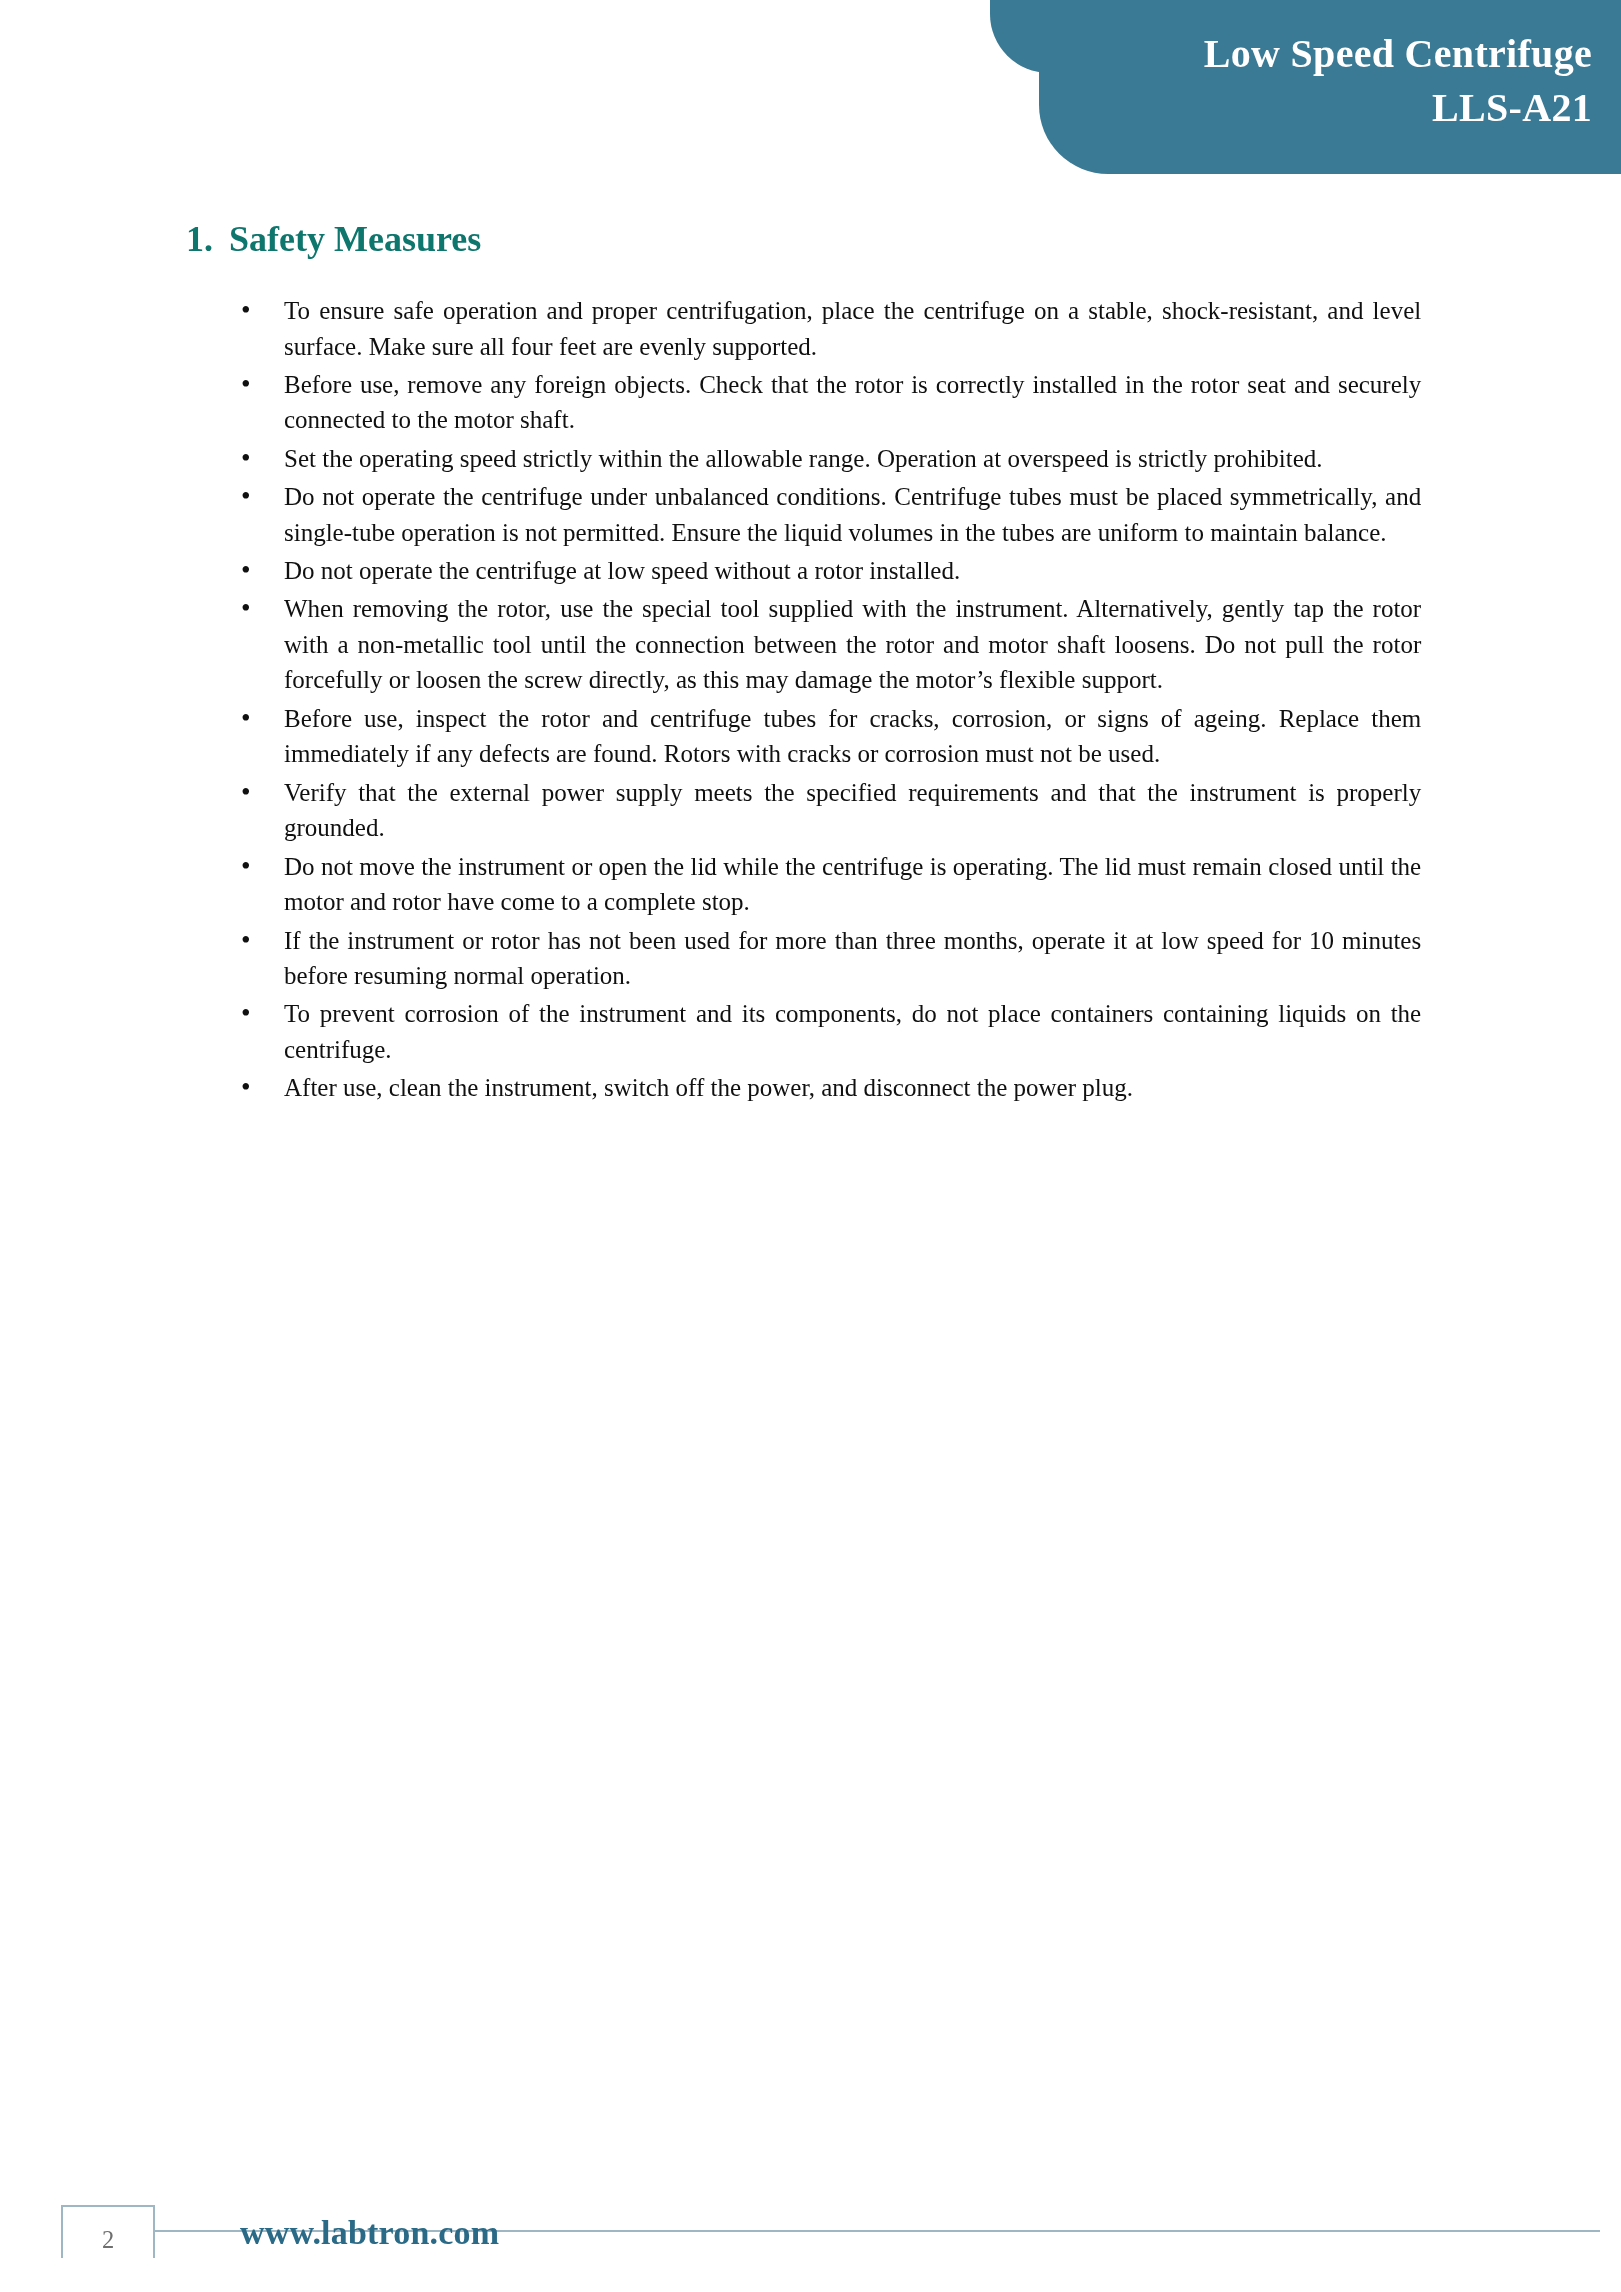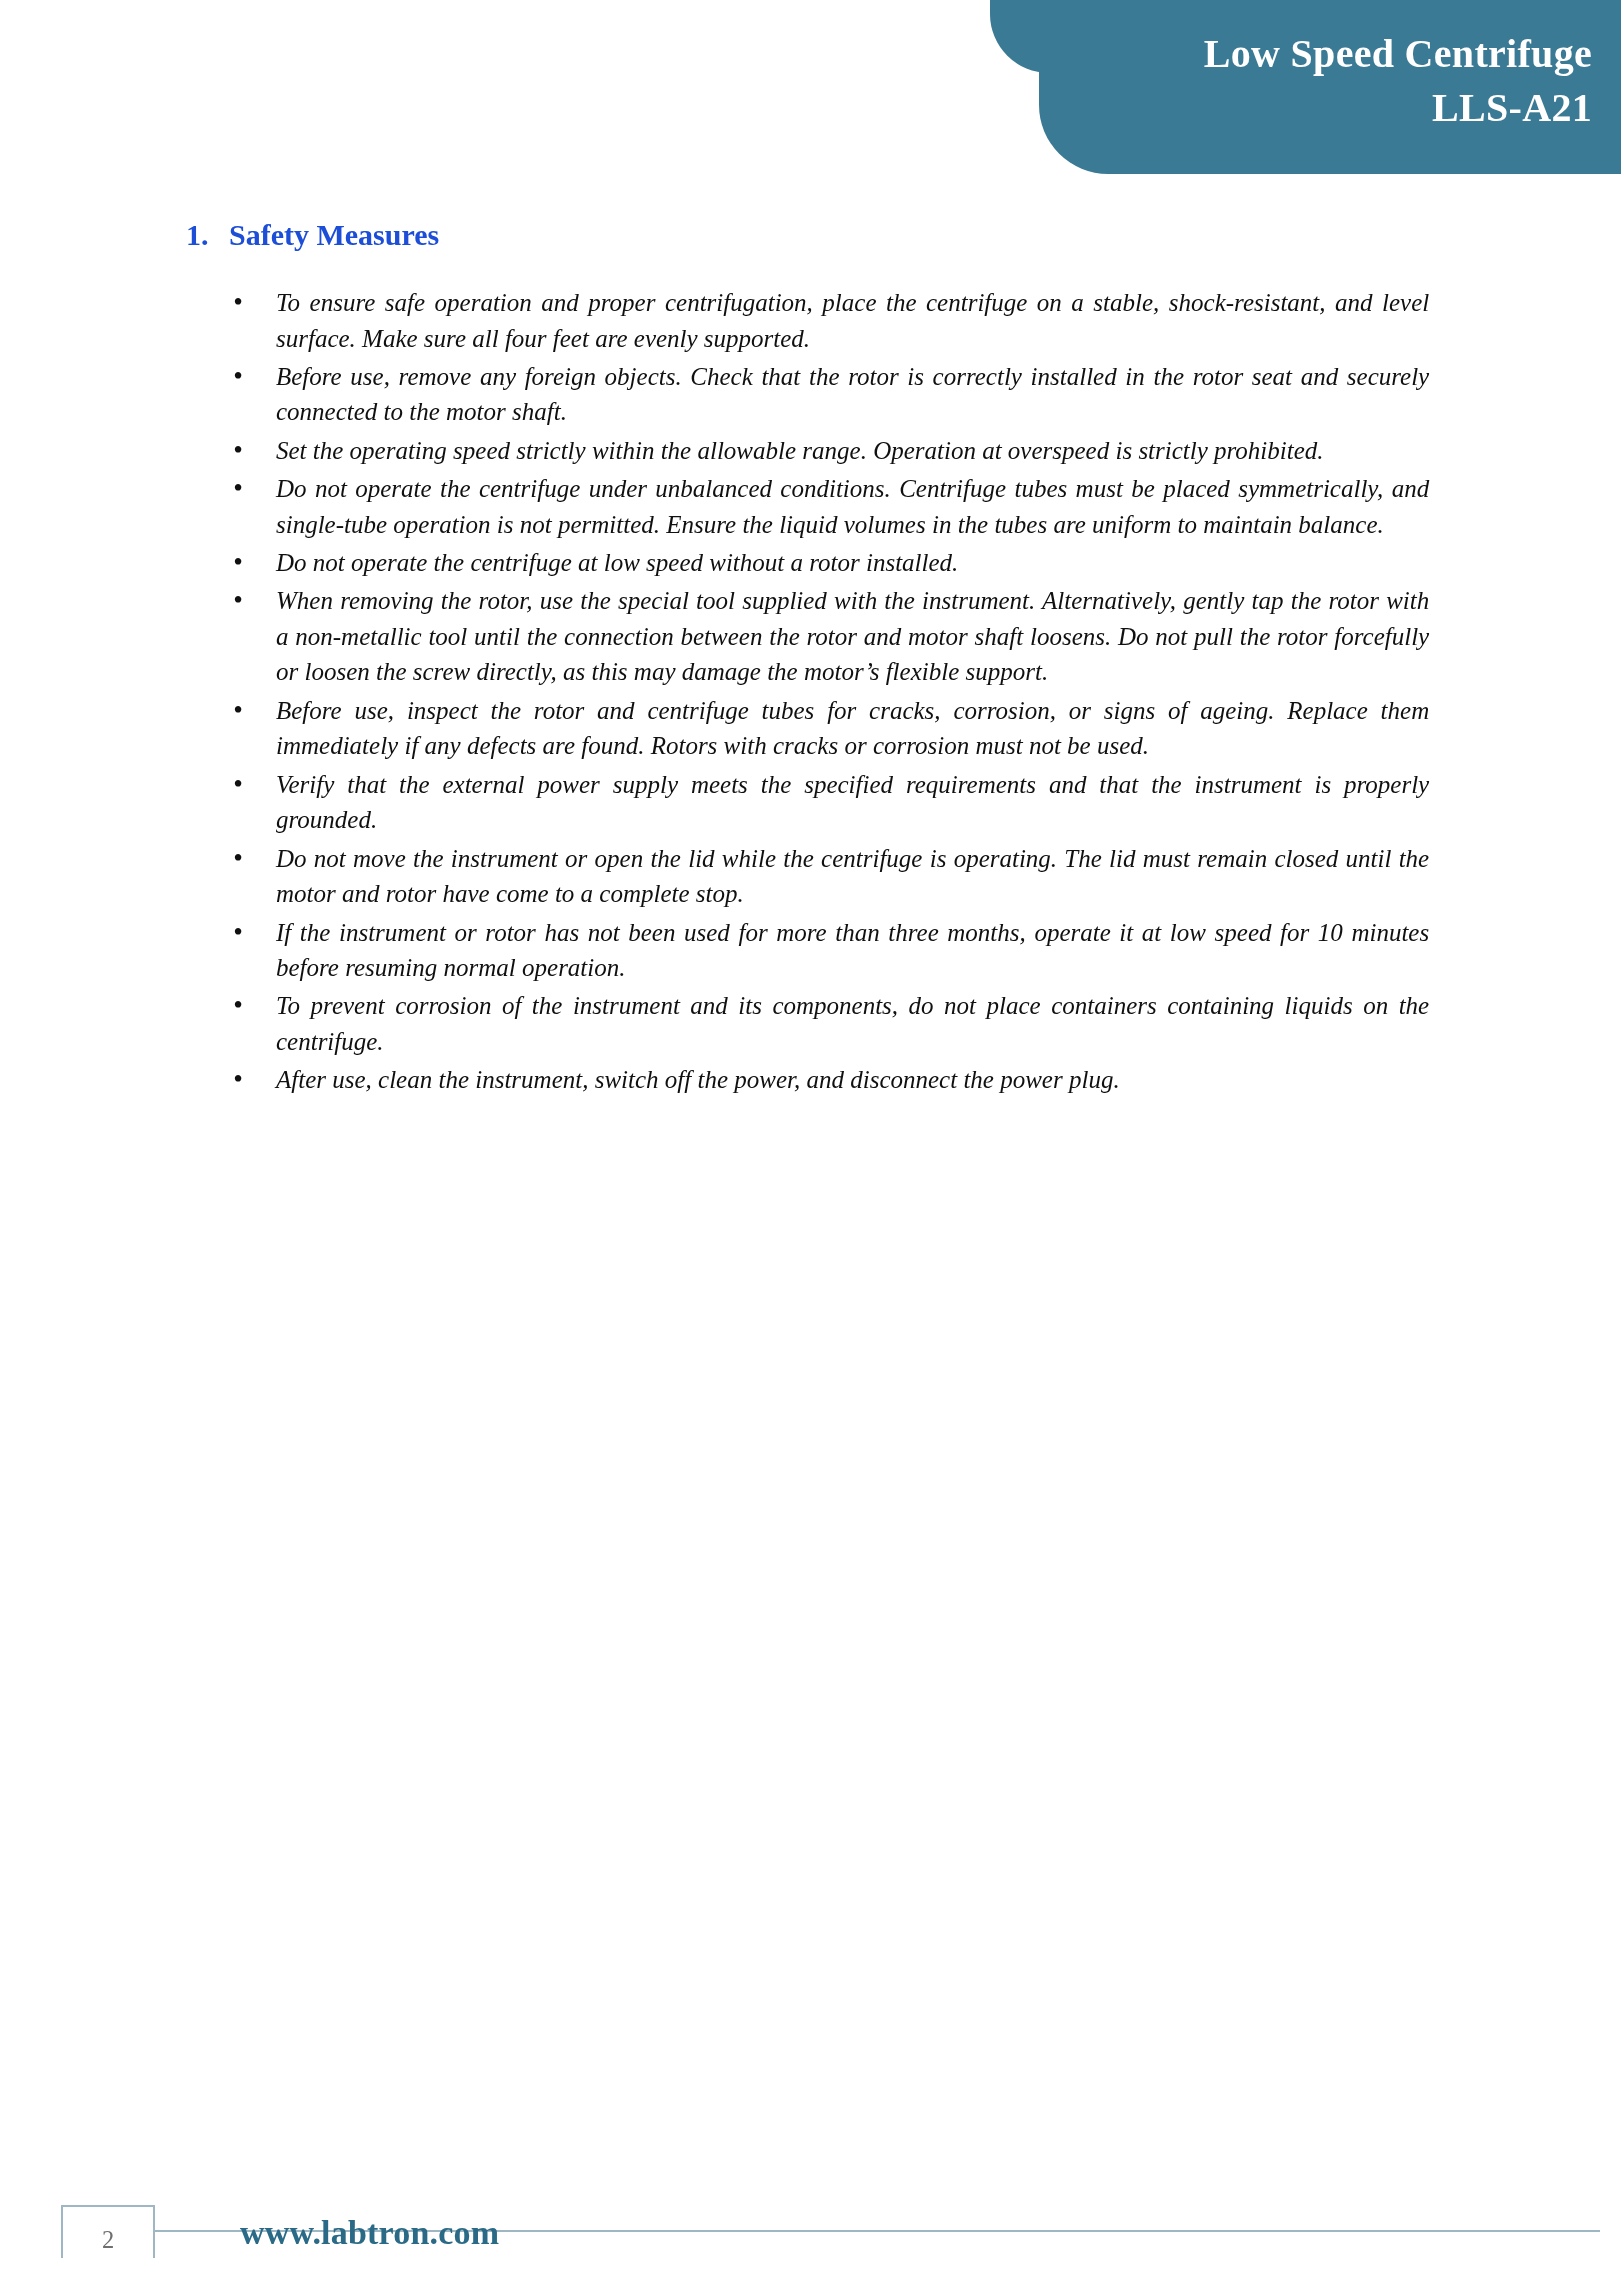--- a/index.html
+++ b/index.html
@@ -72,34 +72,33 @@
 
   
   .content {
     position: absolute;
     left: 186px;
     top: 218px;
     width: 1255px;
   }
   h1.section-title {
     margin: 0 0 33px 0;
-    font-size: 30px;
+    font-size: 36px;
     font-weight: bold;
-    color: #1d4ed8;
+    color: #0f766e;
     font-family: "Liberation Serif", serif;
   }
   h1.section-title .num {
     display: inline-block;
     width: 43px;
   }
   ul.bullets {
-    margin: 0;
+    margin: 8px;
     padding: 0 0 0 90px;
     list-style: none;
-    font-style: italic;
   }
   ul.bullets li {
     position: relative;
     font-size: 25px;
     line-height: 1.42;
     color: #101010;
     text-align: justify;
     margin-bottom: 2.9px;
     padding-right: 11.8px;
   }

